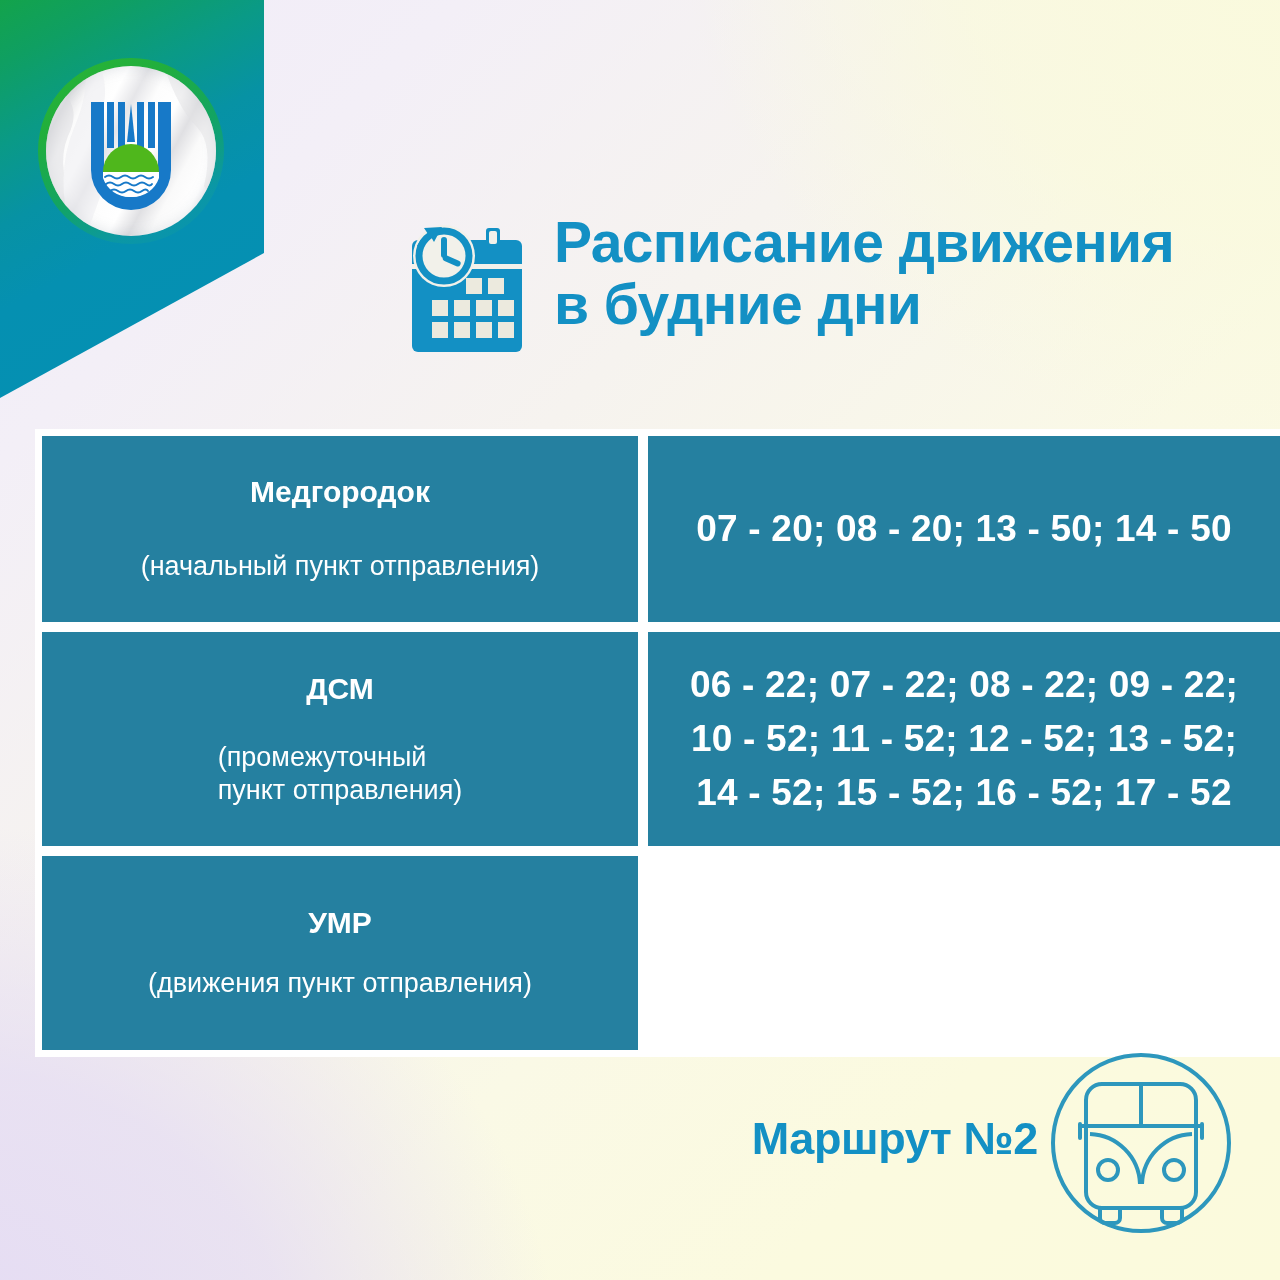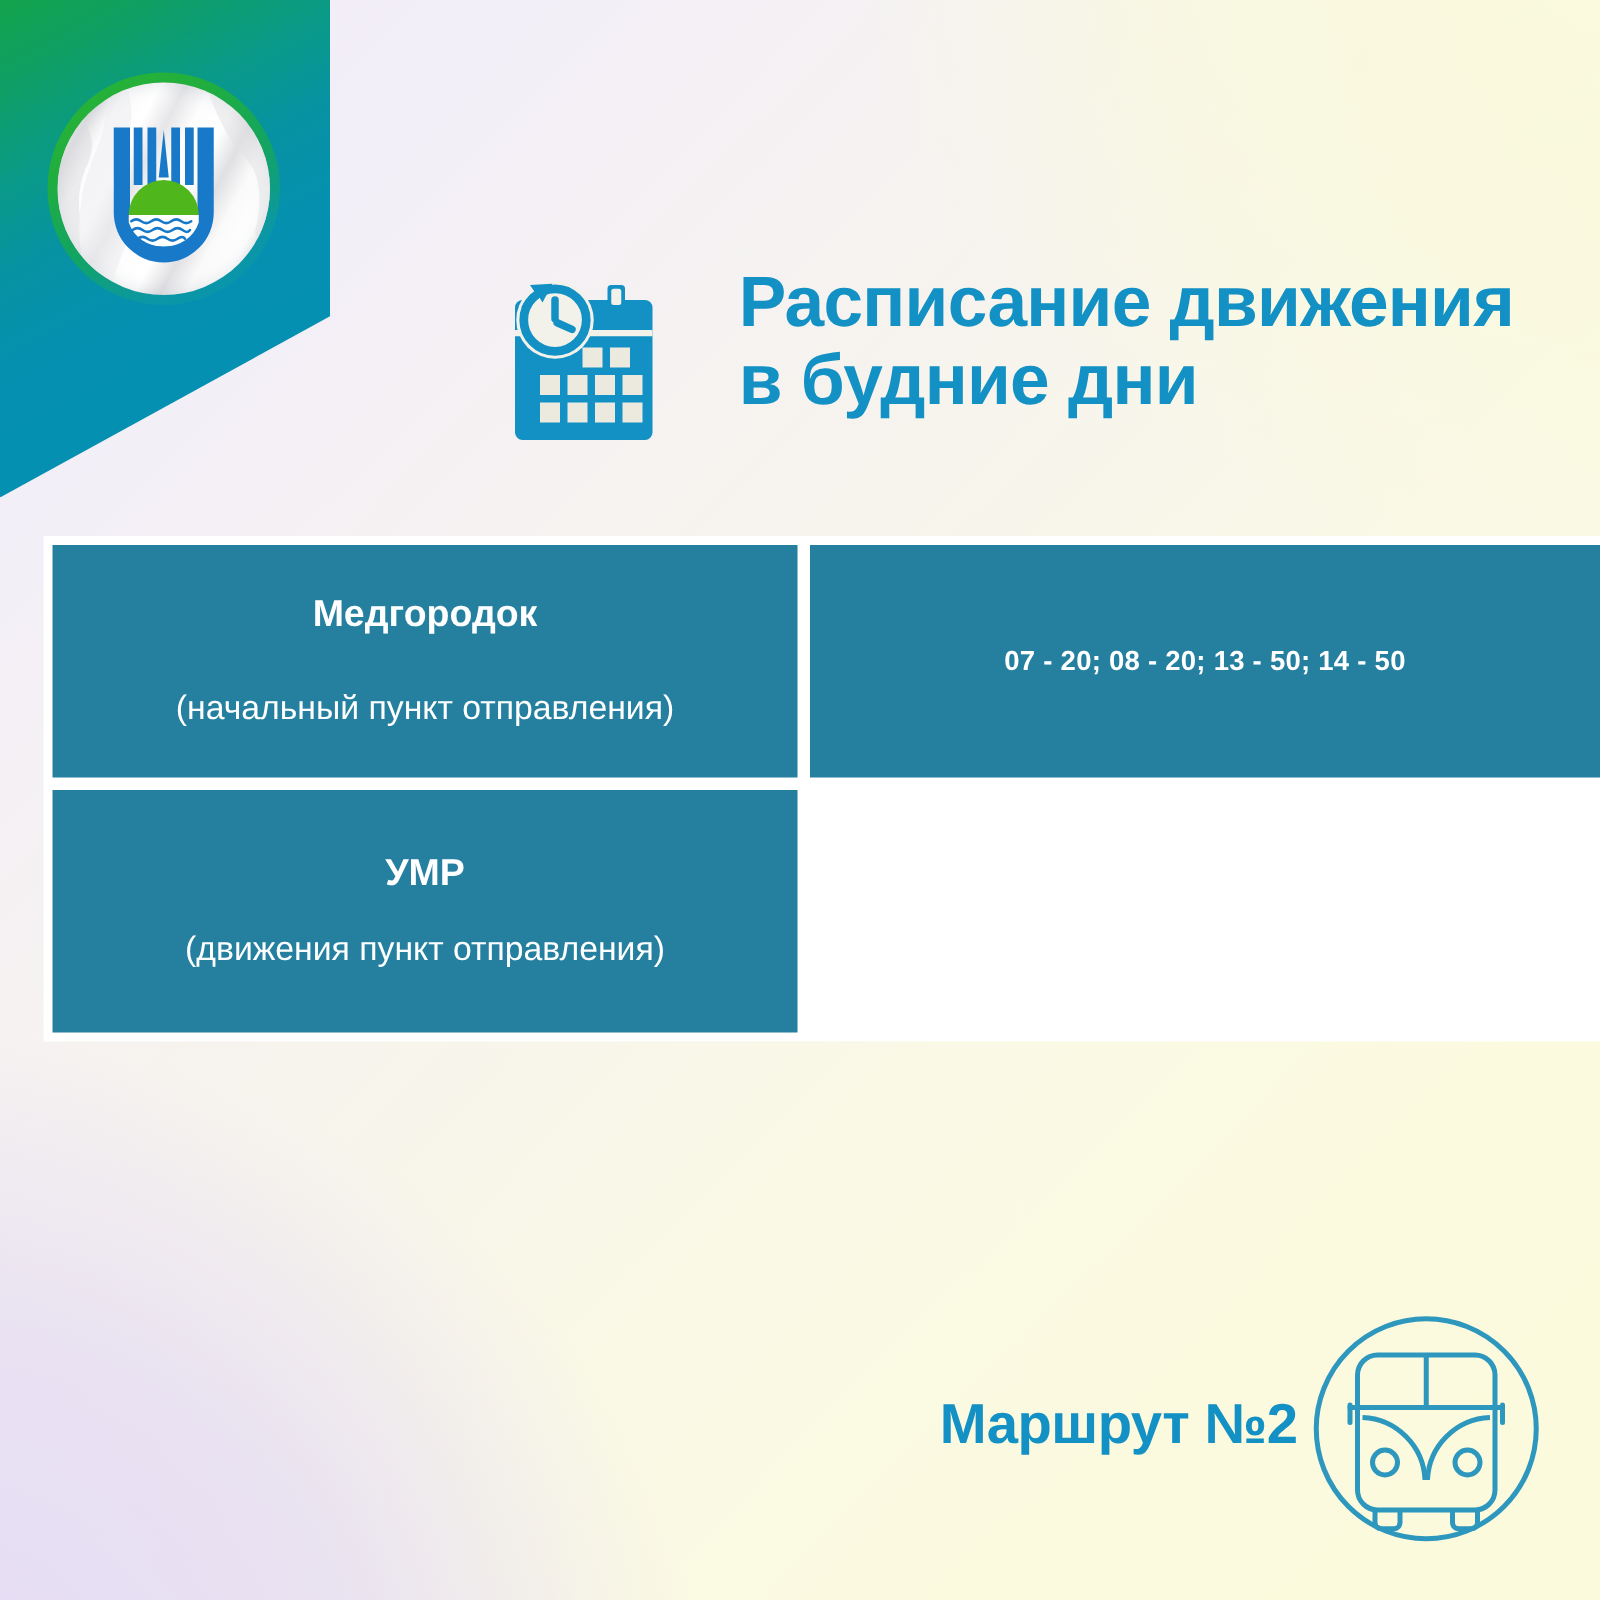--- a/index.html
+++ b/index.html
@@ -82,21 +82,20 @@
     height: 100%;
   }
 
   
   #header {
     position: absolute;
     left: 398px;
     top: 212px;
     display: flex;
     align-items: flex-start;
-    gap: 37px;
   }
   #cal-icon {
     width: 136px;
     height: 140px;
     flex: 0 0 auto;
     margin-top: 10px;
   }
   #title-text {
     margin-left: 20px;
     color: #1390c4;
@@ -146,21 +145,21 @@
     line-height: 1.1;
     text-align: center;
   }
   .stop-note {
     font-size: 27px;
     font-weight: normal;
     line-height: 1.22;
     white-space: pre-line;
   }
   .times {
-    font-size: 22px;
+    font-size: 37px;
     font-weight: bold;
     line-height: 1.46;
     text-align: center;
     white-space: pre-line;
     letter-spacing: 0.2px;
   }
 
   .row-1 .cell { height: 186px; }
   .row-1 .stop-name { margin-bottom: 42px; }
   .row-2 .cell { height: 214px; }
@@ -274,20 +273,32 @@
     <div class="trow row-1">
       <div class="cell cell-stop">
         <div class="stop-name">Медгородок</div>
         <div class="stop-note">(начальный пункт отправления)</div>
       </div>
       <div class="cell cell-times">
         <div class="times">07 - 20;  08 - 20; 13 - 50; 14 - 50</div>
       </div>
     </div>
 
+    <div class="trow row-2">
+      <div class="cell cell-stop">
+        <div class="stop-name">ДСМ</div>
+        <div class="stop-note">(промежуточный
+пункт отправления)</div>
+      </div>
+      <div class="cell cell-times">
+        <div class="times">06 - 22; 07 - 22;  08 - 22; 09 - 22;
+10 - 52; 11 - 52; 12 - 52; 13 - 52;
+14 - 52; 15 - 52; 16 - 52; 17 - 52</div>
+      </div>
+    </div>
 
     <div class="trow row-3">
       <div class="cell cell-stop">
         <div class="stop-name">УМР</div>
         <div class="stop-note">(движения пункт отправления)</div>
       </div>
     </div>
 
   </div>
 

